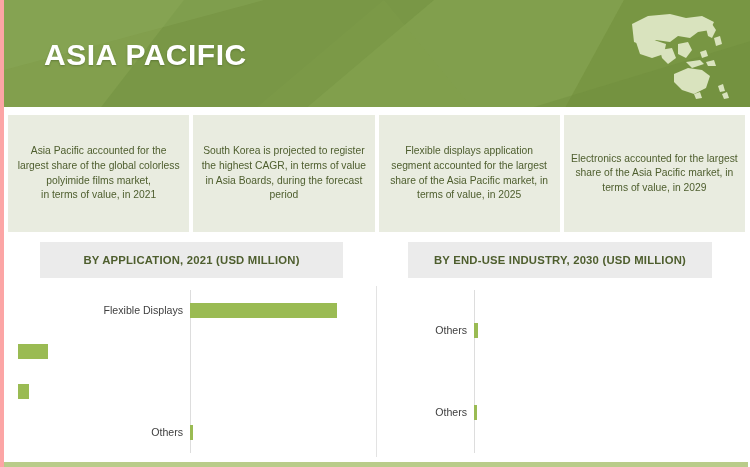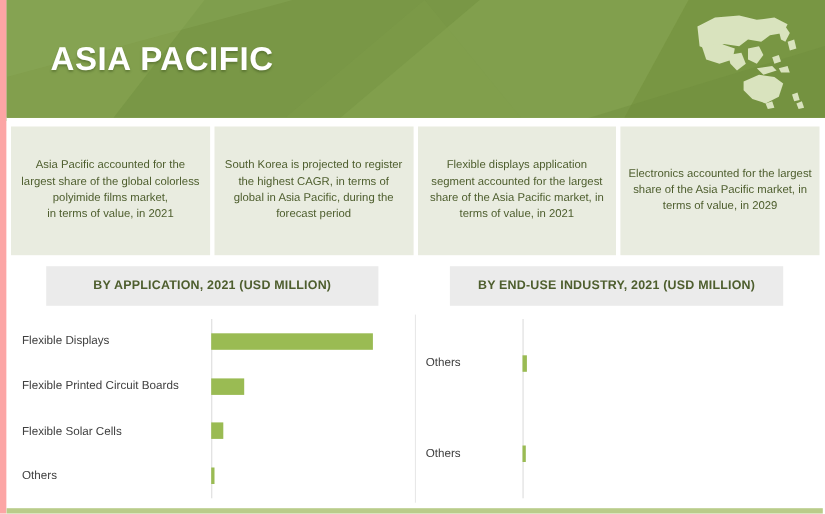--- a/index.html
+++ b/index.html
@@ -6,21 +6,21 @@
   html, body {
     width: 750px; height: 467px;
     background: #ffffff;
     font-family: "Liberation Sans", sans-serif;
     overflow: hidden;
   }
   .page {
     position: relative;
     width: 750px; height: 467px;
     background: #ffffff;
-    border-left: 6px solid #fca5a5;
+    border-left: 4px solid #fca5a5;
     border-right: 2px solid #ffffff;
     display: flex;
     flex-direction: column;
   }
 
   
   .header {
     position: relative;
     height: 110px;
     width: 750px;
@@ -116,20 +116,21 @@
   }
   .barrow {
     position: relative;
     display: flex;
     align-items: center;
     height: 28px;
   }
   .barlabel {
     width: var(--axis);
     padding-right: 7px;
+    text-align: right;
     font-size: 10.6px;
     line-height: 12.6px;
     color: #404040;
   }
   .bar {
     height: 15px;
     background: #9abb53;
   }
   .chart-divider {
     position: absolute;
@@ -191,57 +192,55 @@
 
     <div class="header-title">ASIA PACIFIC</div>
   </div>
 
   <div class="callouts">
     <div class="callout">
       <span>Asia Pacific accounted for the largest share of the global colorless polyimide films market,
 in terms of value, in 2021</span>
     </div>
     <div class="callout">
-      <span>South Korea is projected to register the highest CAGR, in terms of global in Asia Pacific, during the forecast period</span>
-    </div>
-    <div class="callout">
-      <span>Flexible displays application segment accounted for the largest share of the Asia Pacific market, in terms of value, in 2021</span>
+      <span>South Korea is projected to register the highest CAGR, in terms of value in Asia Boards, during the forecast period</span>
+    </div>
+    <div class="callout">
+      <span>Flexible displays application segment accounted for the largest share of the Asia Pacific market, in terms of value, in 2025</span>
     </div>
     <div class="callout">
       <span>Electronics accounted for the largest  share of the Asia Pacific market, in terms of value, in 2029</span>
     </div>
   </div>
 
   <div class="charts">
     <div class="chart-divider"></div>
 
     <div class="chart-panel left">
       <div class="panel-title">BY APPLICATION, 2021 (USD MILLION)</div>
       <div class="plot" style="--axis:172px;">
         <div class="barrow">
           <div class="barlabel">Flexible Displays</div>
           <div class="bar" style="width:147px;"></div>
         </div>
         <div class="barrow">
-          <div class="barlabel">Flexible Printed Circuit Boards</div>
           <div class="bar" style="width:30px;"></div>
         </div>
         <div class="barrow">
-          <div class="barlabel">Flexible Solar Cells</div>
           <div class="bar" style="width:11px;"></div>
         </div>
         <div class="barrow">
           <div class="barlabel">Others</div>
           <div class="bar" style="width:3px;"></div>
         </div>
       </div>
     </div>
 
     <div class="chart-panel right">
-      <div class="panel-title">BY END-USE INDUSTRY, 2021 (USD MILLION)</div>
+      <div class="panel-title">BY END-USE INDUSTRY, 2030 (USD MILLION)</div>
       <div class="plot" style="--axis:88px;">
         <div class="barrow">
           <div class="barlabel">Others</div>
           <div class="bar" style="width:4px;"></div>
         </div>
         <div class="barrow">
           <div class="barlabel">Others</div>
           <div class="bar" style="width:3px;"></div>
         </div>
       </div>

